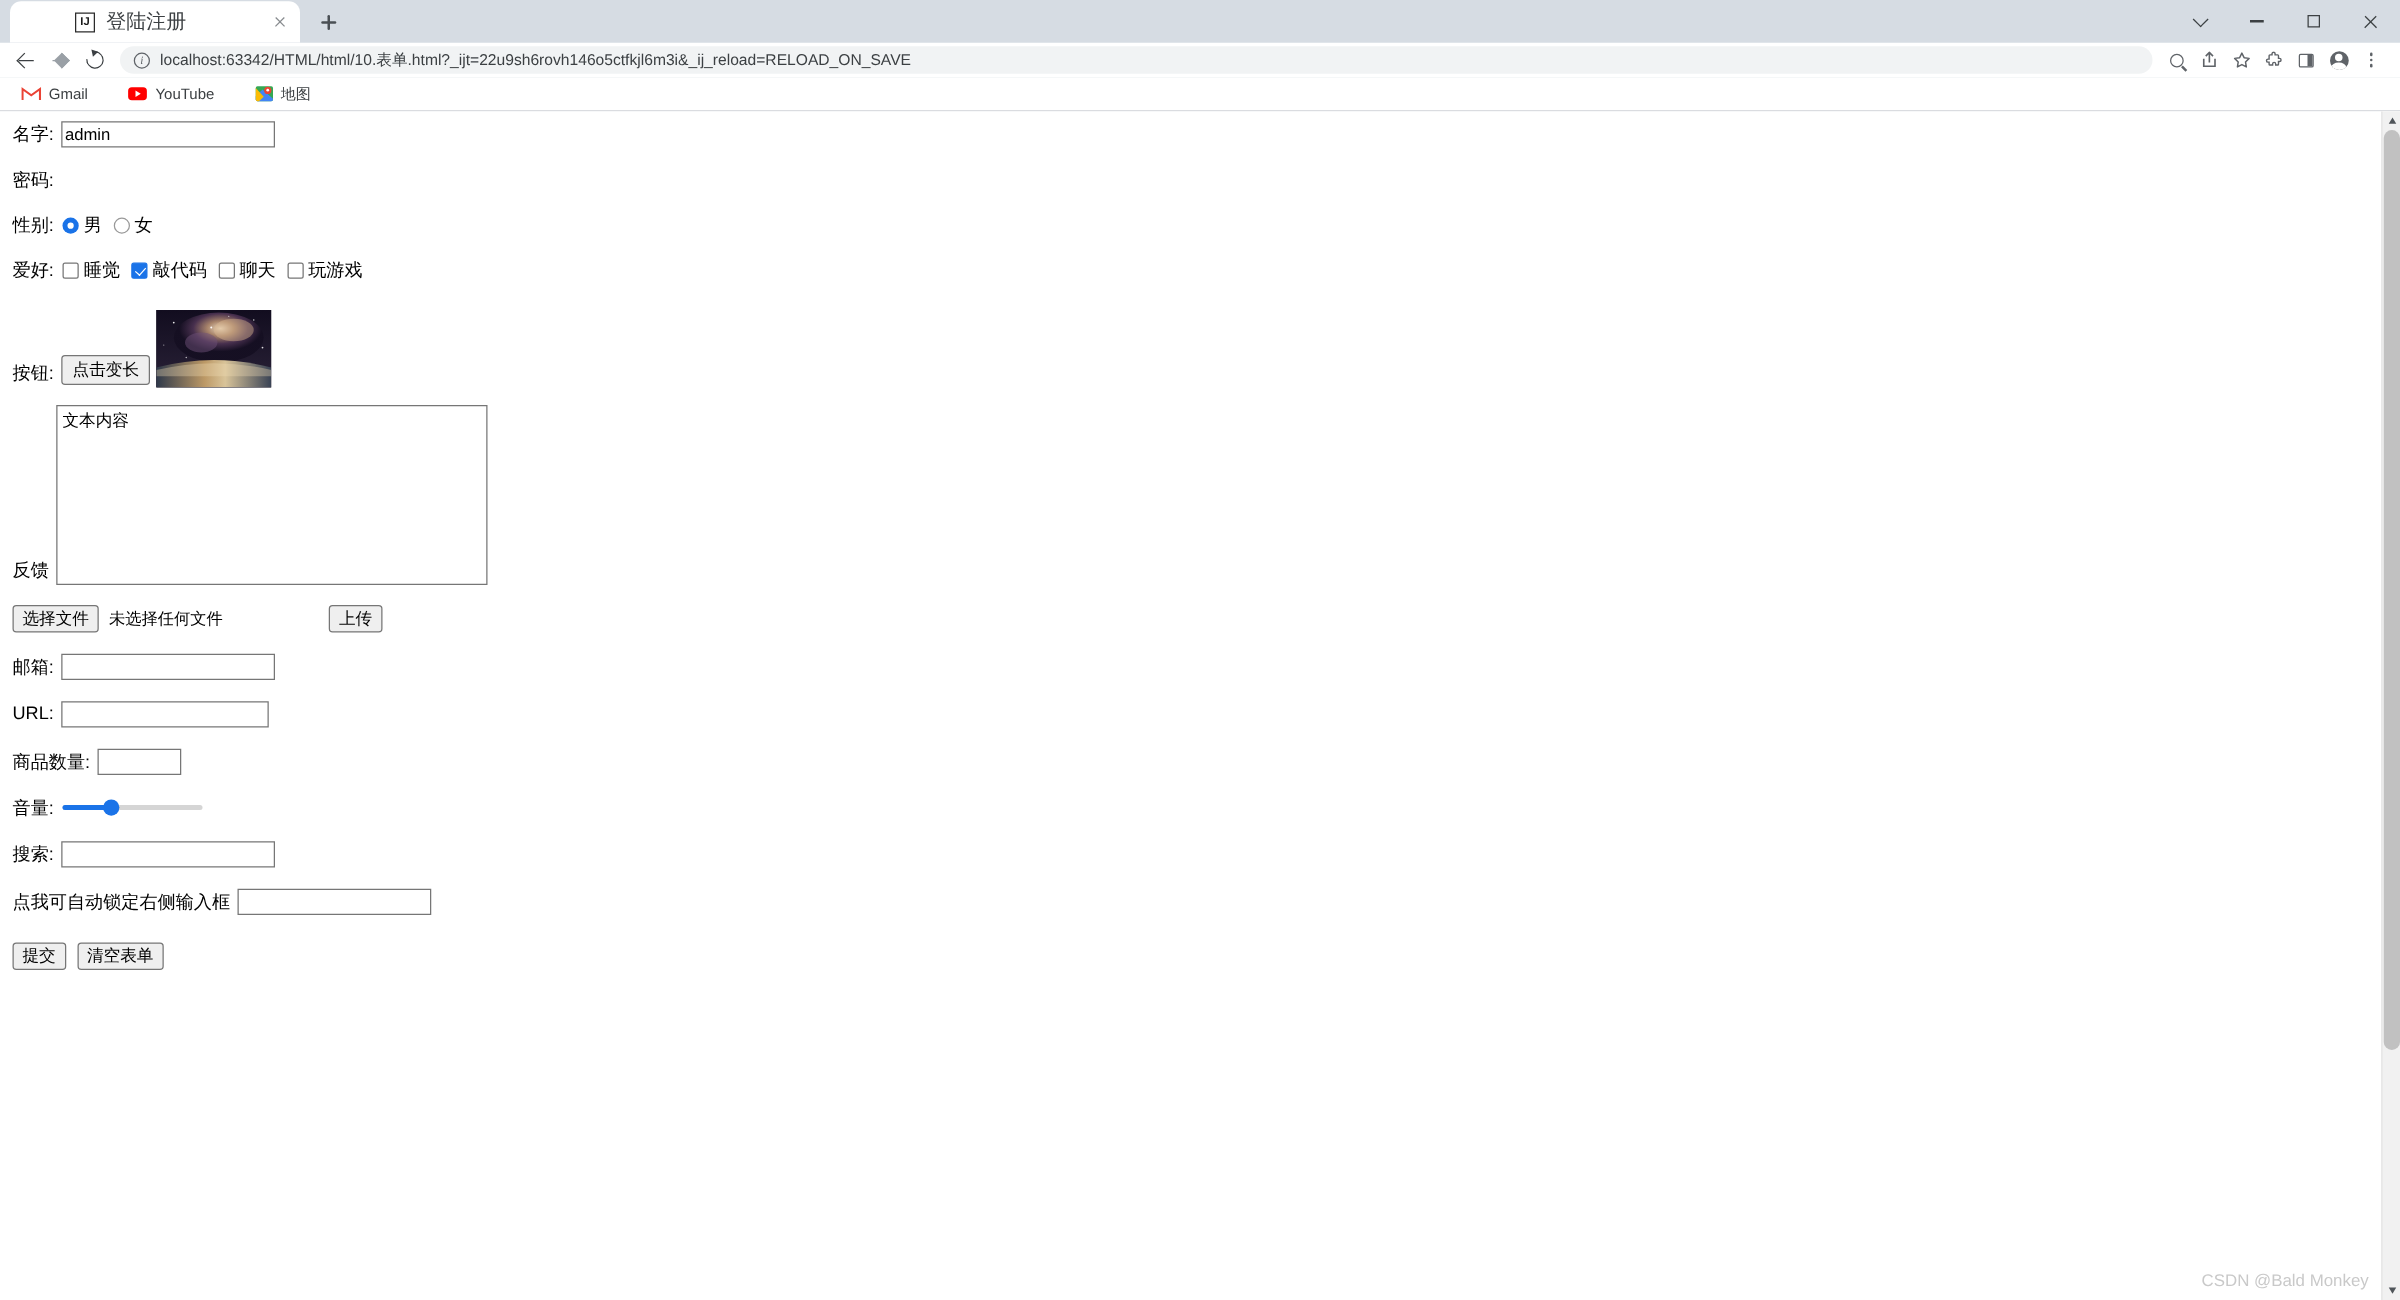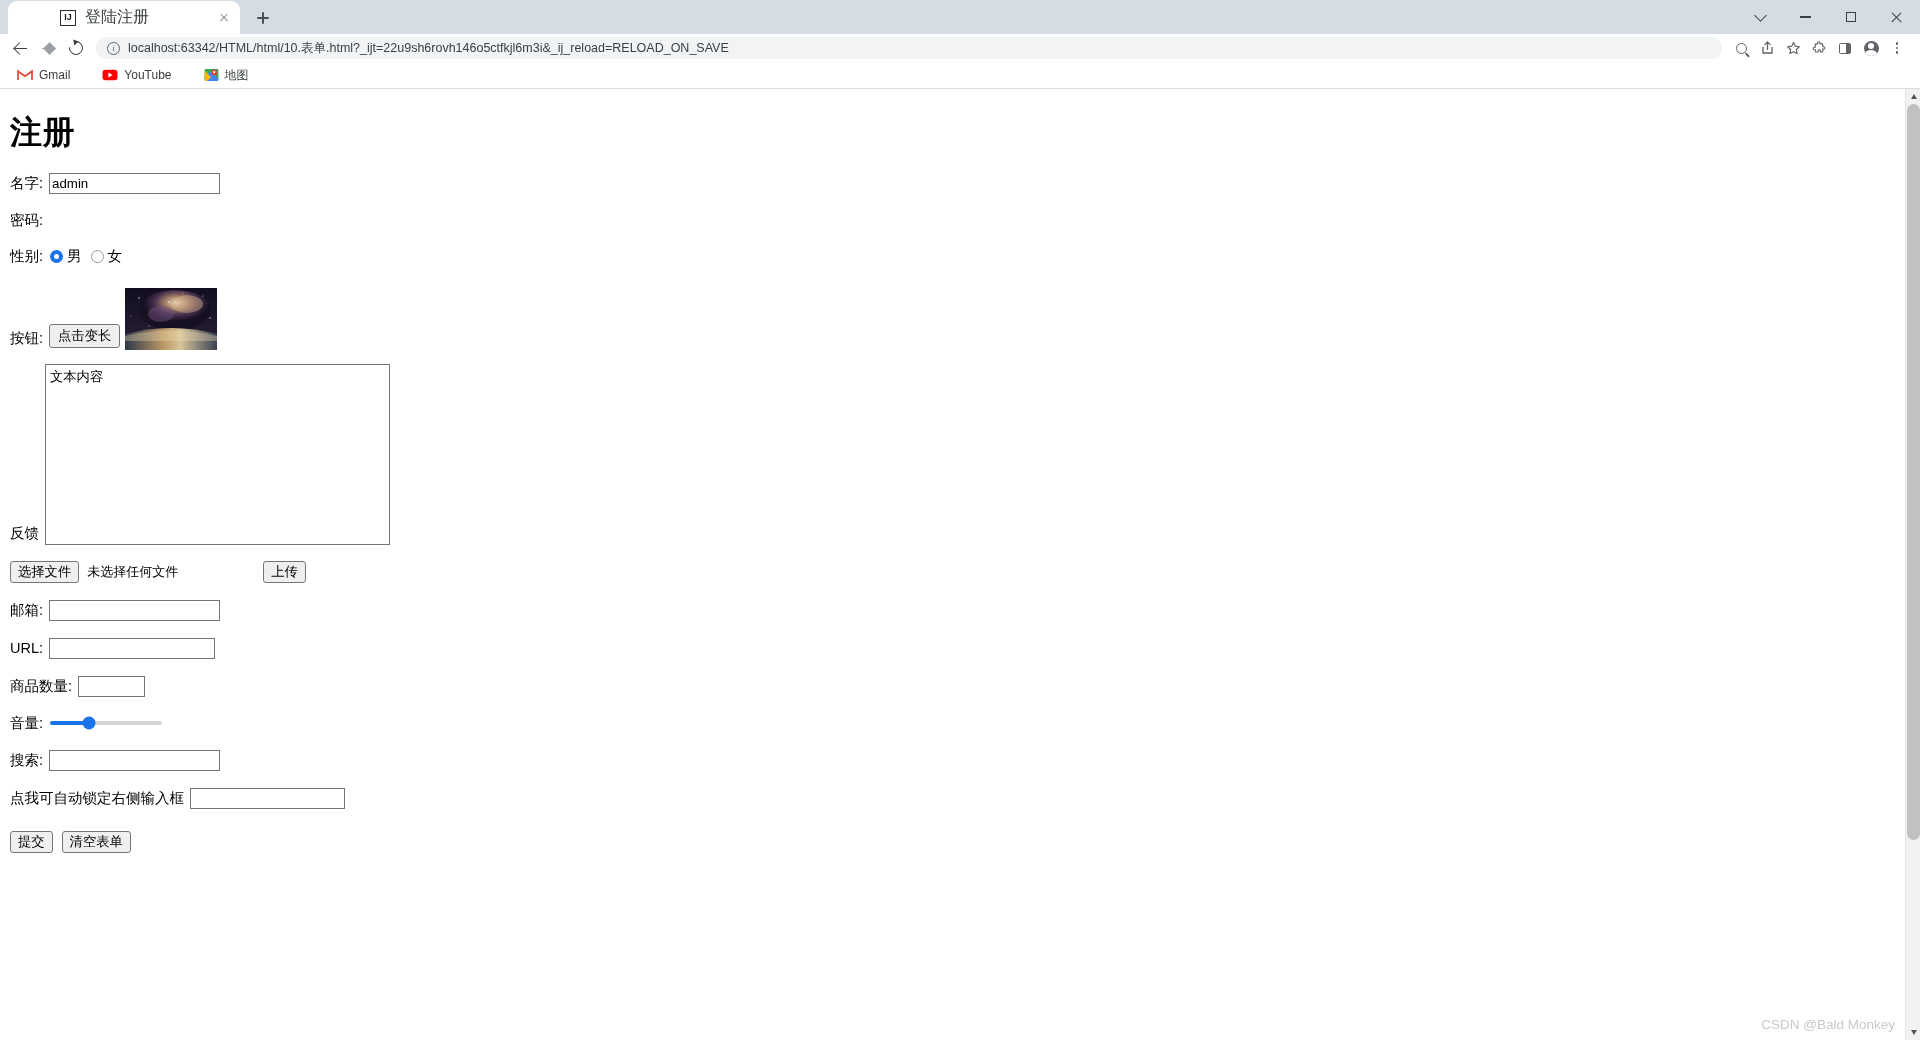--- a/index.html
+++ b/index.html
@@ -201,21 +201,21 @@
   }
   .galaxy { width:100%; height:100%; display:block; }
 
   select.sel {
     height:21px; border:1px solid #767676; background:#fff; font-size:13.3px;
     padding:1px 2px; margin-left:6px; color:#000; font-family:"Liberation Sans",sans-serif;
   }
 
   .ta-row { display:flex; align-items:flex-end; margin:0 0 16px 2px; }
   textarea.ta {
-    width:345px; height:181px; border:1px solid #767676; background:#fff;
+    width:345px; height:144px; border:1px solid #767676; background:#fff;
     font-size:13.3px; padding:3px 4px; color:#000; resize:none; outline:none;
     margin-left:6px; font-family:"Liberation Sans",sans-serif; line-height:1.35;
   }
 
   .file-row { display:flex; align-items:center; margin:0 0 17px 2px; gap:0; }
   .file-name { font-size:13px; color:#000; margin-left:8px; }
   .upload-btn { margin-left:85px; }
 
   .slider-wrap {
     width:112px; height:15px; position:relative; margin-left:7px; display:flex; align-items:center;
@@ -345,21 +345,20 @@
           <circle cx="10.2" cy="4.1" r="1.1" fill="#ffffff"></circle>
         </svg>
       </span>
       <span class="bm-label">地图</span>
     </div>
   </div>
 
   <div class="viewport">
     <div class="page">
 
-      <h1 class="title">注册</h1>
 
       <div class="row">
         <span class="lbl">名字:</span>
         <input class="tin w171" type="text" value="admin" style="">
       </div>
 
       <div class="row">
         <span class="lbl">密码:</span>
       </div>
 
@@ -368,20 +367,39 @@
         <label class="opt">
           <span class="radio on"></span>
           <span class="txt">男</span>
         </label>
         <label class="opt">
           <span class="radio"></span>
           <span class="txt">女</span>
         </label>
       </div>
 
+      <div class="row">
+        <span class="lbl" style="margin-right:7px">爱好:</span>
+        <label class="opt">
+          <span class="checkbox"></span>
+          <span class="txt">睡觉</span>
+        </label>
+        <label class="opt">
+          <span class="checkbox on"></span>
+          <span class="txt">敲代码</span>
+        </label>
+        <label class="opt">
+          <span class="checkbox"></span>
+          <span class="txt">聊天</span>
+        </label>
+        <label class="opt">
+          <span class="checkbox"></span>
+          <span class="txt">玩游戏</span>
+        </label>
+      </div>
 
       <div class="row" style="align-items:flex-end; margin-bottom:14px; margin-top:22px;">
         <span class="lbl" style="margin-right:6px; margin-bottom:2px;">按钮:</span>
         <button class="btn" style="margin-bottom:2px">点击变长</button>
         <div class="imgbox" style="margin-left:5px">
           <svg class="galaxy" viewBox="0 0 92 62" preserveAspectRatio="none">
             <defs>
               <radialGradient id="g1" cx="52%" cy="32%" r="46%">
                 <stop offset="0%" stop-color="#f6e4c8"></stop>
                 <stop offset="32%" stop-color="#b08a6e"></stop>

